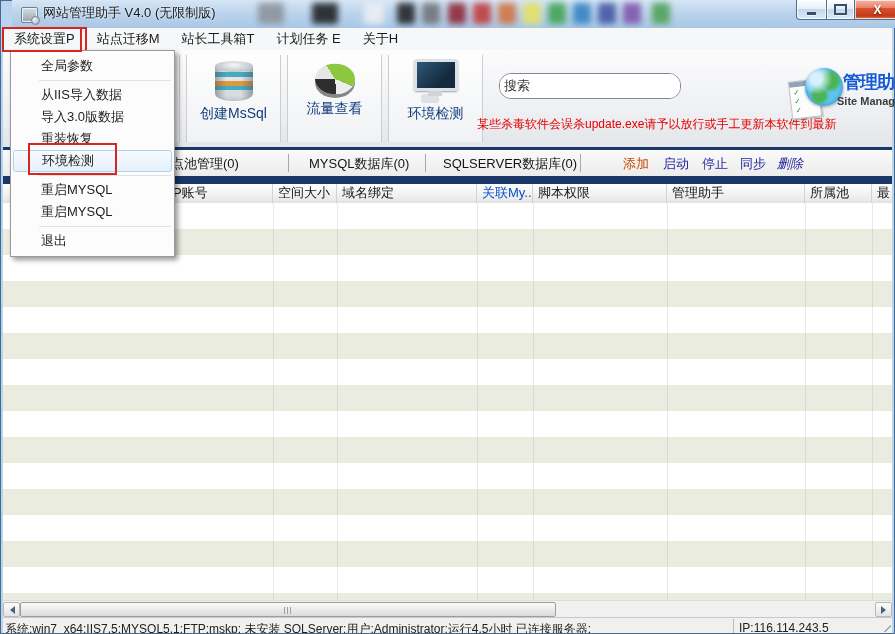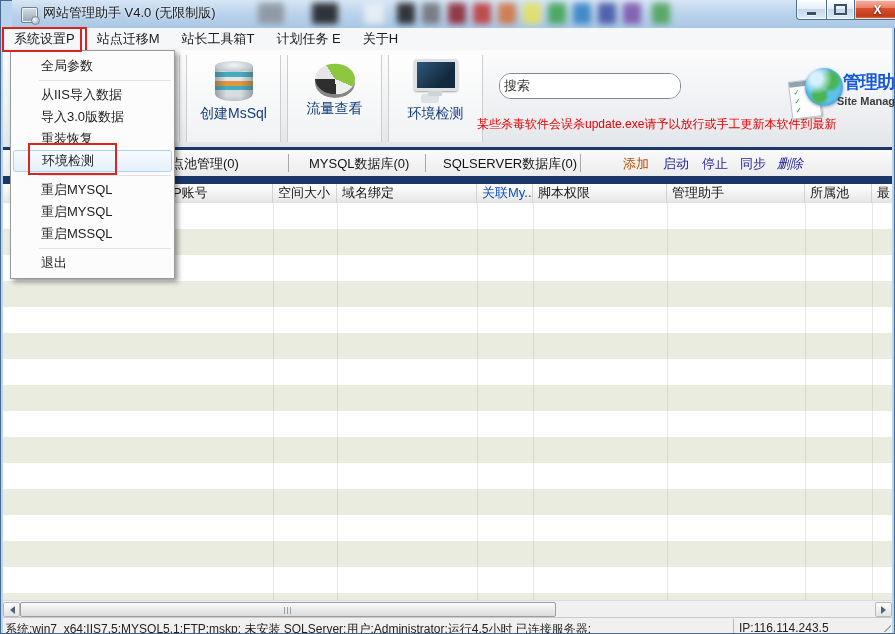--- a/index.html
+++ b/index.html
@@ -263,21 +263,20 @@
   <div class="dmenu">
       <div class="dmenu-item">全局参数</div>
       <div class="menu-sep"></div>
       <div class="dmenu-item">从IIS导入数据</div>
       <div class="dmenu-item">导入3.0版数据</div>
       <div class="dmenu-item">重装恢复</div>
       <div class="dmenu-item hl">环境检测</div>
       <div class="menu-sep"></div>
       <div class="dmenu-item">重启MYSQL</div>
       <div class="dmenu-item">重启MYSQL</div>
-      <div class="dmenu-item">重启MSSQL</div>
       <div class="menu-sep"></div>
       <div class="dmenu-item">退出</div>
     </div>
 
   <div class="anno anno-menu"></div>
   <div class="anno anno-item"></div>
 
 </div>
 
 </body></html>

